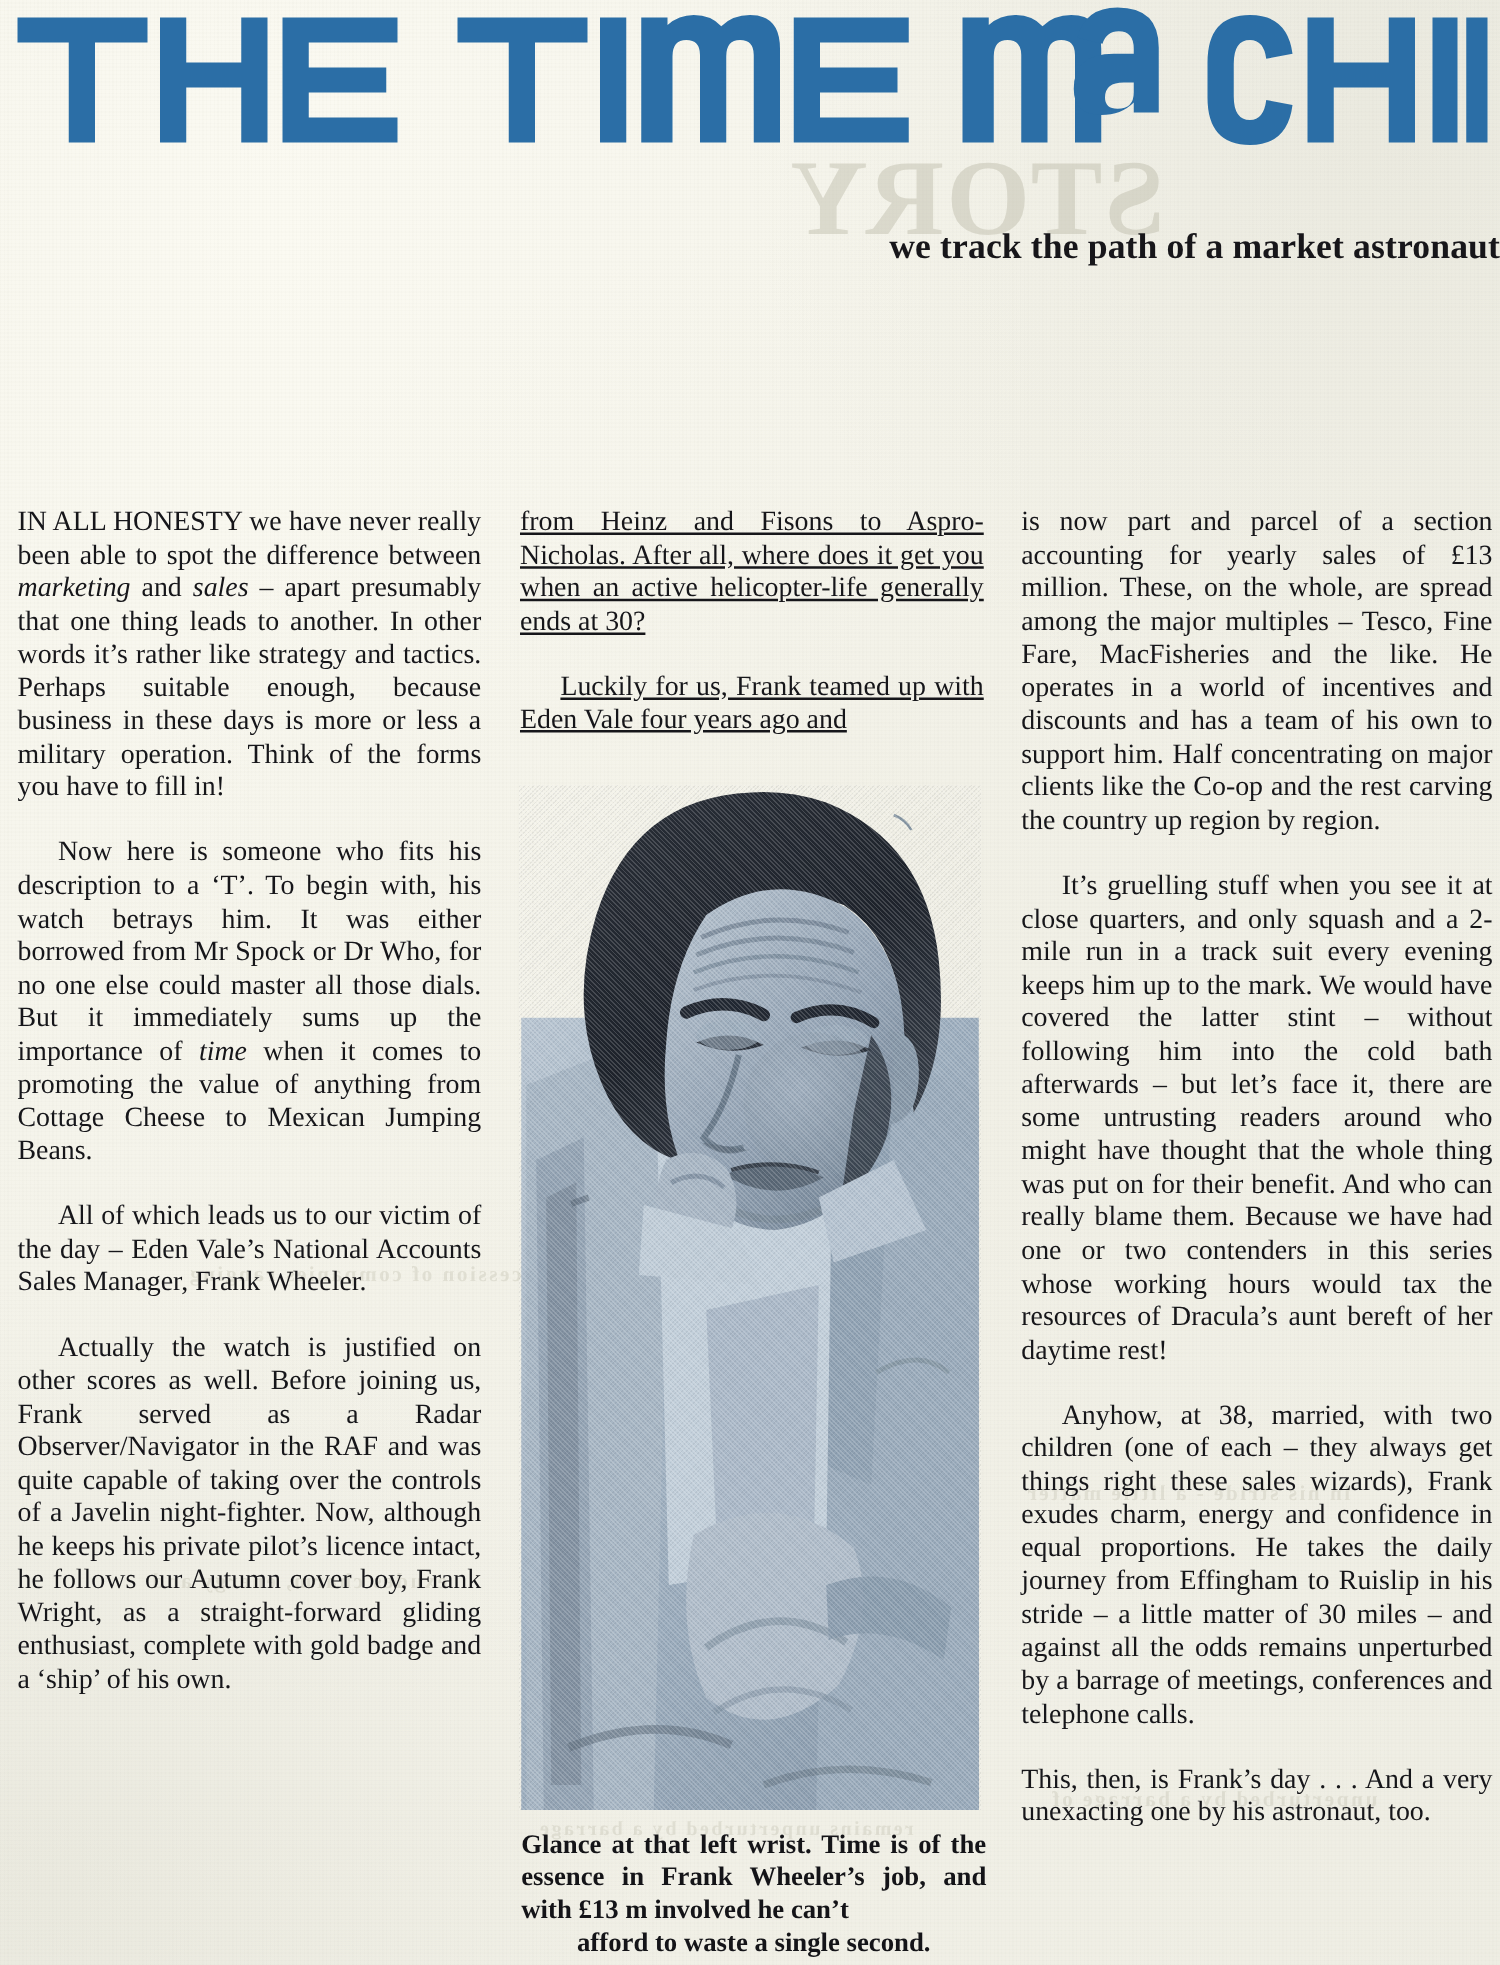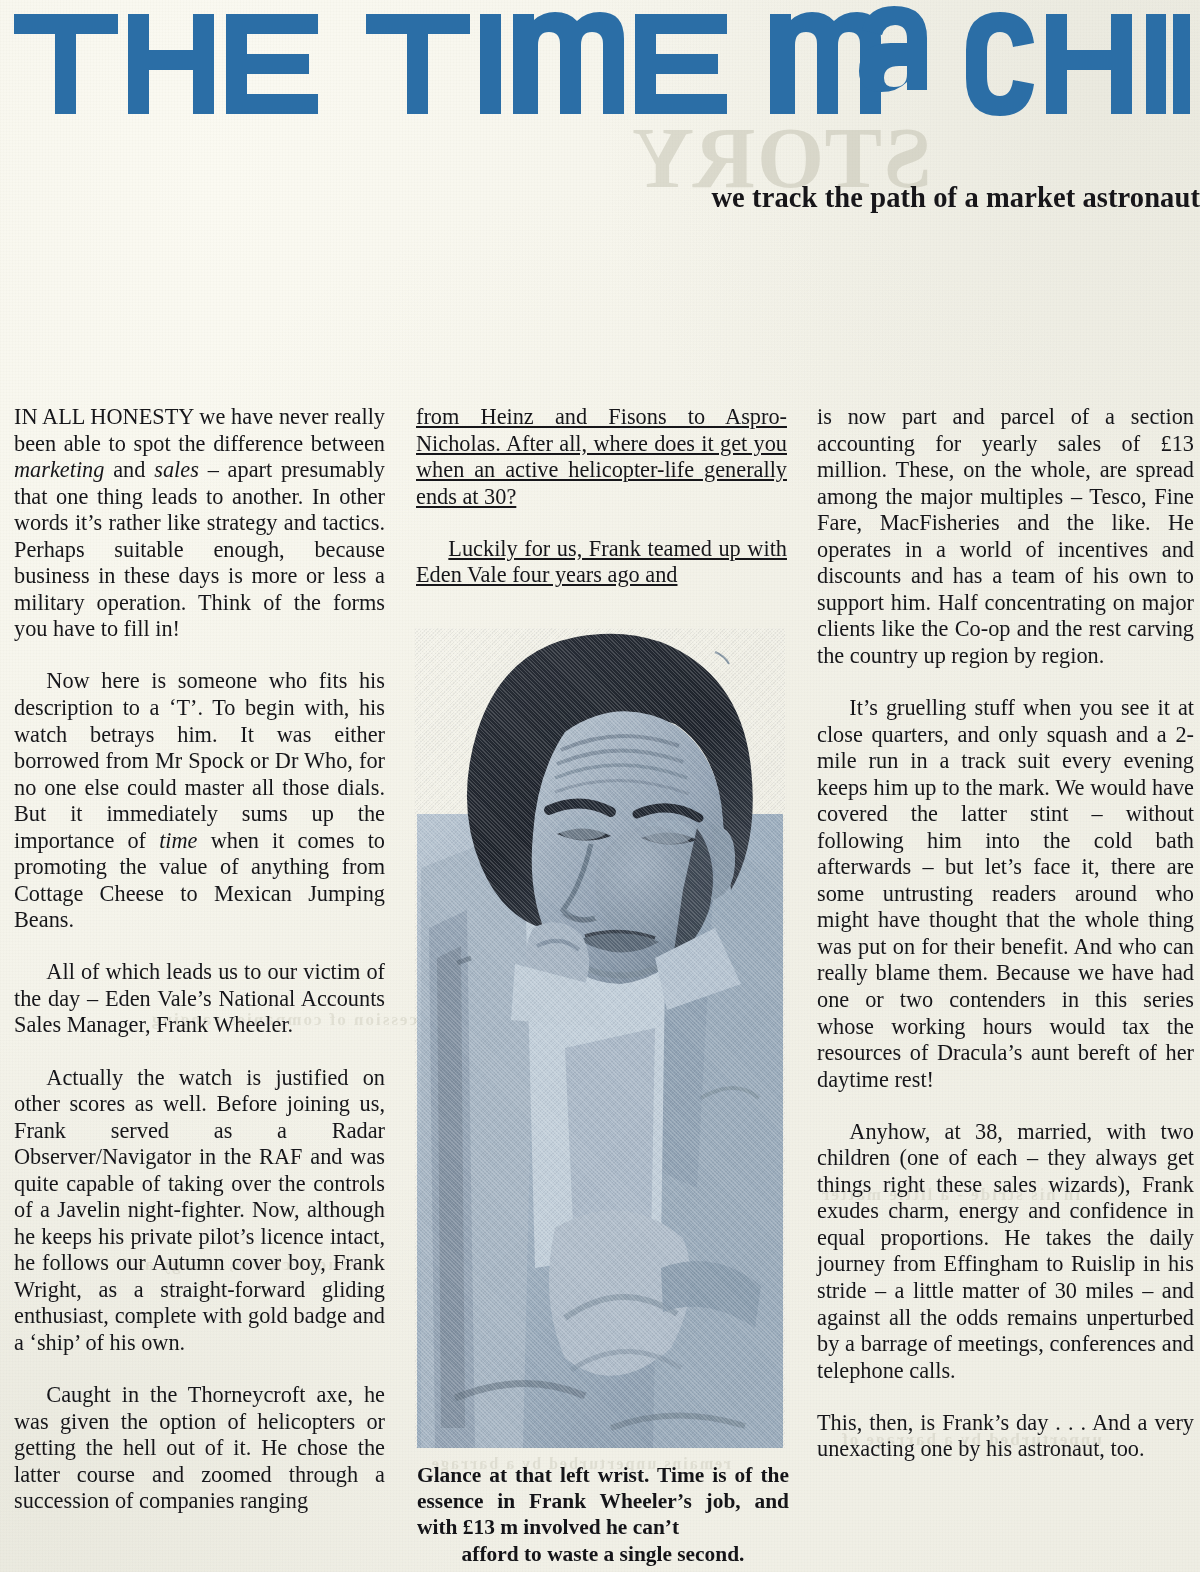--- a/index.html
+++ b/index.html
@@ -162,21 +162,20 @@
   </div>
 
   <div class="subtitle">we track the path of a market astronaut</div>
 
   <div class="cols">
     <div class="col col1">
         <p class="noindent"><span>IN ALL HONESTY</span><span> we have never really been able to spot the difference between </span><em>marketing</em><span> and </span><em>sales</em><span> – apart presumably that one thing leads to another. In other words it’s rather like strategy and tactics. Perhaps suitable enough, because business in these days is more or less a military operation. Think of the forms you have to fill in!</span></p>
         <p><span>Now here is someone who fits his description to a ‘T’. To begin with, his watch betrays him. It was either borrowed from Mr Spock or Dr Who, for no one else could master all those dials. But it immediately sums up the importance of </span><em>time</em><span> when it comes to promoting the value of anything from Cottage Cheese to Mexican Jumping Beans.</span></p>
         <p><span>All of which leads us to our victim of the day – Eden Vale’s National Accounts Sales Manager, Frank Wheeler.</span></p>
         <p><span>Actually the watch is justified on other scores as well. Before joining us, Frank served as a Radar Observer/Navigator in the RAF and was quite capable of taking over the controls of a Javelin night-fighter. Now, although he keeps his private pilot’s licence intact, he follows our Autumn cover boy, Frank Wright, as a straight-forward gliding enthusiast, complete with gold badge and a ‘ship’ of his own.</span></p>
-        <p><span>Caught in the Thorneycroft axe, he was given the option of helicopters or getting the hell out of it. He chose the latter course and zoomed through a succession of companies ranging</span></p>
       </div>
     <div class="col col2">
         <p class="noindent"><span>from Heinz and Fisons to Aspro-Nicholas. After all, where does it get you when an active helicopter-life generally ends at 30?</span></p>
         <p><span>Luckily for us, Frank teamed up with Eden Vale four years ago and</span></p>
       </div>
     <div class="col col3">
         <p class="noindent"><span>is now part and parcel of a section accounting for yearly sales of £13 million. These, on the whole, are spread among the major multiples – Tesco, Fine Fare, MacFisheries and the like. He operates in a world of incentives and discounts and has a team of his own to support him. Half concentrating on major clients like the Co-op and the rest carving the country up region by region.</span></p>
         <p><span>It’s gruelling stuff when you see it at close quarters, and only squash and a 2-mile run in a track suit every evening keeps him up to the mark. We would have covered the latter stint – without following him into the cold bath afterwards – but let’s face it, there are some untrusting readers around who might have thought that the whole thing was put on for their benefit. And who can really blame them. Because we have had one or two contenders in this series whose working hours would tax the resources of Dracula’s aunt bereft of her daytime rest!</span></p>
         <p><span>Anyhow, at 38, married, with two children (one of each – they always get things right these sales wizards), Frank exudes charm, energy and confidence in equal proportions. He takes the daily journey from Effingham to Ruislip in his stride – a little matter of 30 miles – and against all the odds remains unperturbed by a barrage of meetings, conferences and telephone calls.</span></p>
         <p class="noindent"><span>This, then, is Frank’s day . . . And a very unexacting one by his astronaut, too.</span></p>

